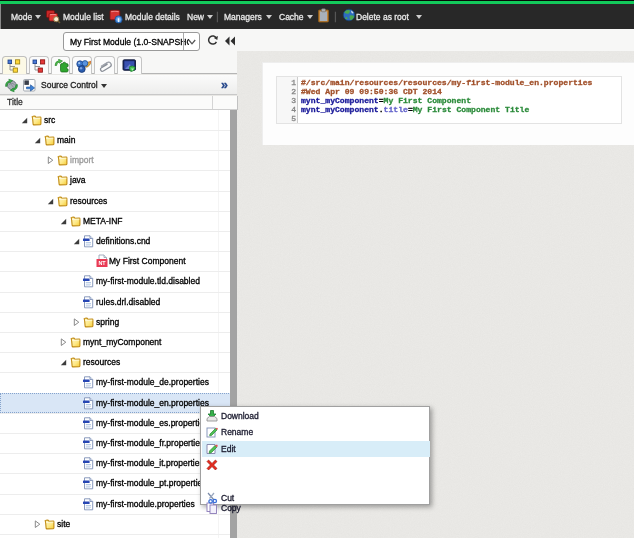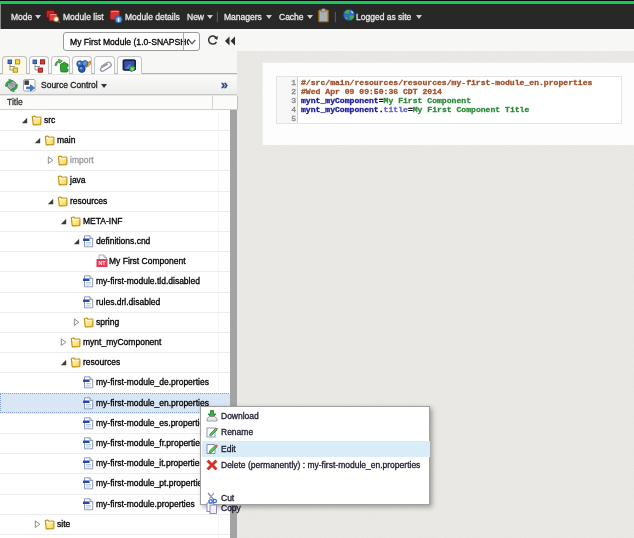--- a/index.html
+++ b/index.html
@@ -45,21 +45,21 @@
       <rect x="4.5" y="0.8" width="4" height="3" rx="0.8" fill="#b0b0b0" stroke="#6a6a6a" stroke-width="0.6"></rect>
     </svg>
   <span class="abs nw" style="left:334px;top:10px;color:#5a5a5a;font-size:11px">|</span>
   <svg class="abs" style="left:342px;top:8px" width="14" height="14" viewBox="0 0 14 14">
       <circle cx="7" cy="7" r="5.8" fill="#2e6cc0" stroke="#16406e" stroke-width="0.8"></circle>
       <path d="M2.2 4.2 Q4.5 1.6 7.5 2.2 Q8.8 3.8 6.8 5.4 Q3.6 6.2 2.2 4.2 Z" fill="#4aa84e"></path>
       <path d="M7.8 7.6 Q10.8 6.8 12.2 8.6 Q11.4 11.6 8.6 12.2 Q6.8 10 7.8 7.6 Z" fill="#4aa84e"></path>
       <path d="M3.4 9 Q5 8.6 5.6 10.2 Q4.8 11.6 3.6 11 Z" fill="#4aa84e"></path>
       <path d="M9 2.6 Q10.8 3.2 11.6 5 L10 5.6 Q9 4.2 9 2.6 Z" fill="#cfd8e8"></path>
     </svg>
-  <span class="abs nw" style="left:356px;top:12px;color:#e8e8e8">Logged as site</span>
+  <span class="abs nw" style="left:356px;top:12px;color:#e8e8e8">Delete as root</span>
   <span class="abs" style="left:416px;top:15px;width:0;height:0;border-left:3px solid transparent;border-right:3px solid transparent;border-top:4px solid #cfcfcf"></span>
 </div>
 
 <div class="abs" style="left:0;top:29px;width:634px;height:22px;background:#f7f7f6"></div>
 <div class="abs" style="left:63px;top:32px;width:137px;height:19px;background:#fff;border:1px solid #9a9a9a;border-radius:3px">
   <span class="abs nw" style="left:6px;top:4px;overflow:hidden;width:119px;display:inline-block;font-size:8.6px">My First Module (1.0-SNAPSHOT</span>
   <div class="abs" style="right:15px;top:0;width:1px;height:17px;background:#aaa"></div>
   <svg class="abs" style="right:3.5px;top:6px" width="8" height="6" viewBox="0 0 8 6">
       <path d="M0.8 1 L4 4.8 L7.2 1" fill="none" stroke="#555" stroke-width="1.3"></path>
     </svg>
@@ -500,21 +500,20 @@
           <path d="M1 1.5 L9 1.5 L9 10.5 L1 10.5 Z" fill="#fff" stroke="#8080a8" stroke-width="0.9"></path>
           <path d="M3.5 8 L9 2.5 L10.8 4.2 L5.2 9.8 L3.2 10.2 Z" fill="#4fc153" stroke="#2e8a33" stroke-width="0.7"></path>
           <path d="M9 2.5 L10.8 4.2 L11.6 3.4 Q11.9 2.2 11 1.6 Z" fill="#e0504f"></path>
         </svg></span>
       <span style="position:absolute;left:19px;top:3px;color:#1a1a2e;white-space:nowrap">Edit</span>
     </div>
 <div style="position:absolute;left:1px;top:49.9px;width:228px;height:16.3px;">
       <span style="position:absolute;left:4px;top:2px"><svg width="12" height="12" viewBox="0 0 12 12">
           <path d="M1 2.6 L2.6 1 L6 4.4 L9.4 1 L11 2.6 L7.6 6 L11 9.4 L9.4 11 L6 7.6 L2.6 11 L1 9.4 L4.4 6 Z" fill="#e42b1e" stroke="#9b1208" stroke-width="0.6"></path>
         </svg></span>
-      <span style="position:absolute;left:19px;top:3px;color:#1a1a2e;white-space:nowrap">Delete (permanently) : my-first-module_en.properties</span>
     </div>
 <div style="position:absolute;left:1px;top:66.2px;width:228px;height:16.3px;margin-top:27px;">
       <span style="position:absolute;left:4px;top:2px"><svg width="12" height="12" viewBox="0 0 12 12">
           <rect x="1" y="1" width="6.5" height="8.5" fill="#fff" stroke="#8a7ab8" stroke-width="0.9"></rect>
           <rect x="4" y="3" width="6.5" height="8.5" fill="#f3f0fb" stroke="#8a7ab8" stroke-width="0.9"></rect>
         </svg></span>
       <span style="position:absolute;left:19px;top:3px;color:#1a1a2e;white-space:nowrap">Copy</span>
     </div>
 <div style="position:absolute;left:1px;top:82.5px;width:228px;height:16.3px;">
       <span style="position:absolute;left:4px;top:2px"><svg width="12" height="12" viewBox="0 0 12 12">

